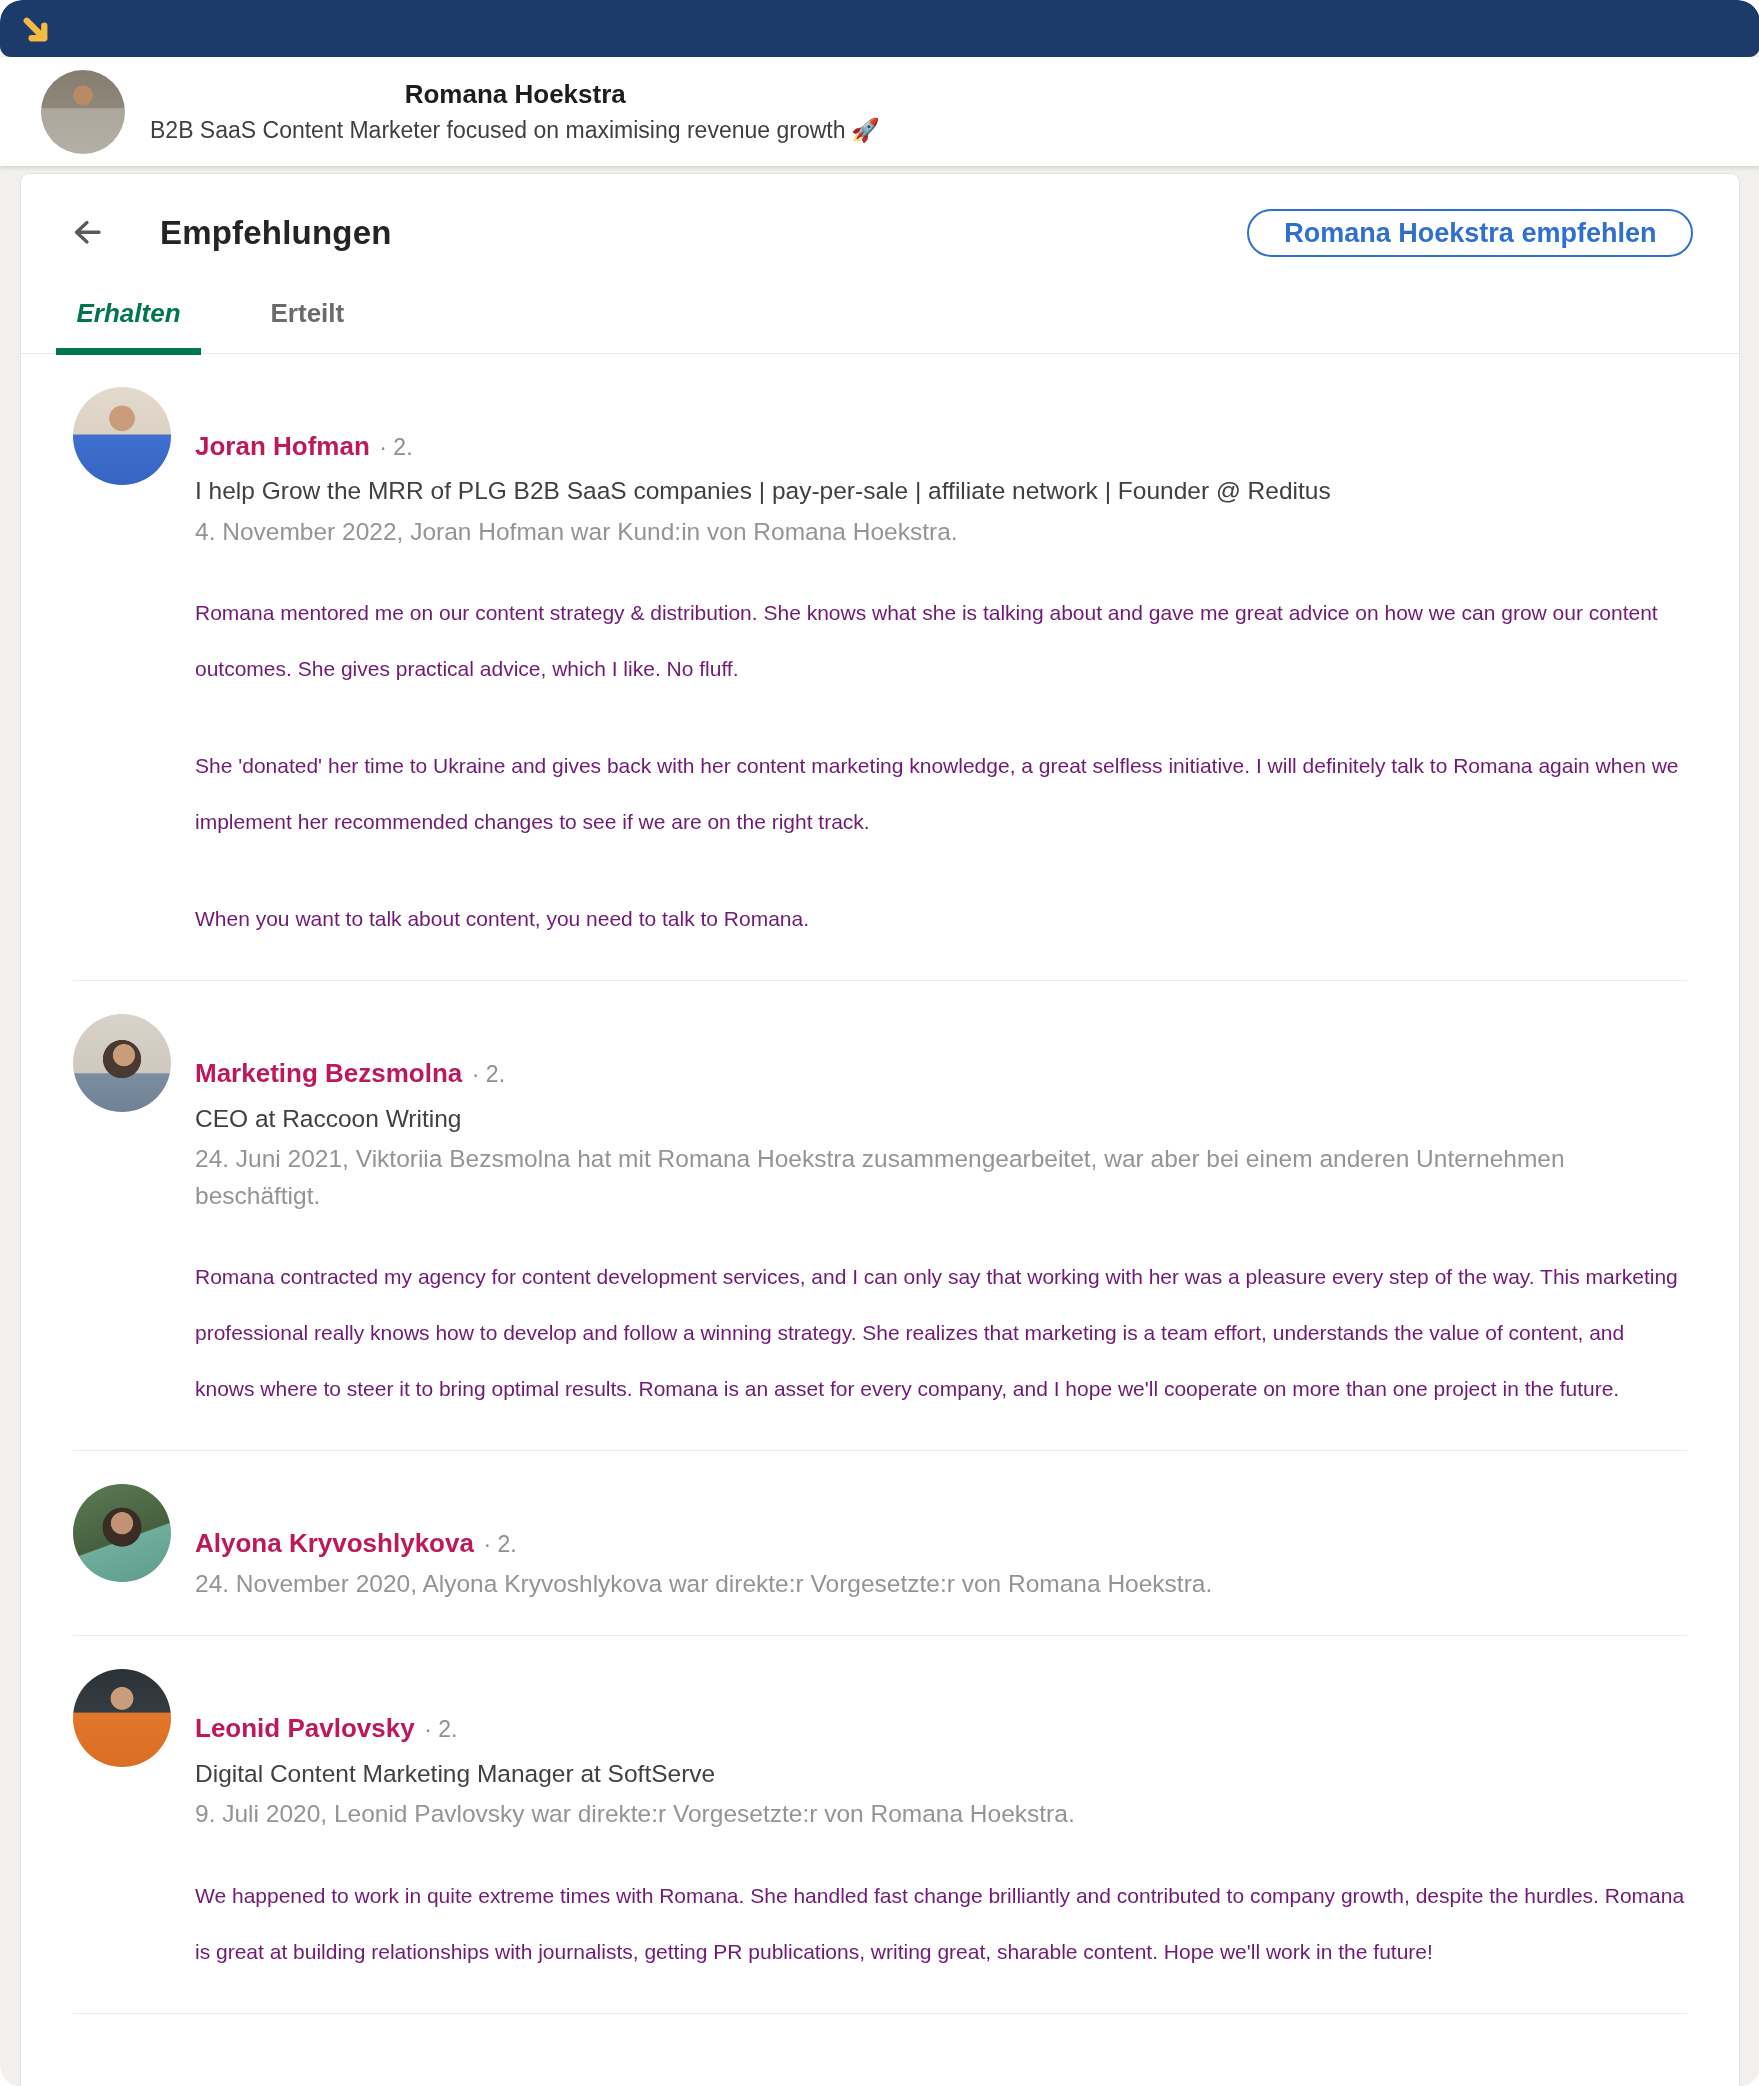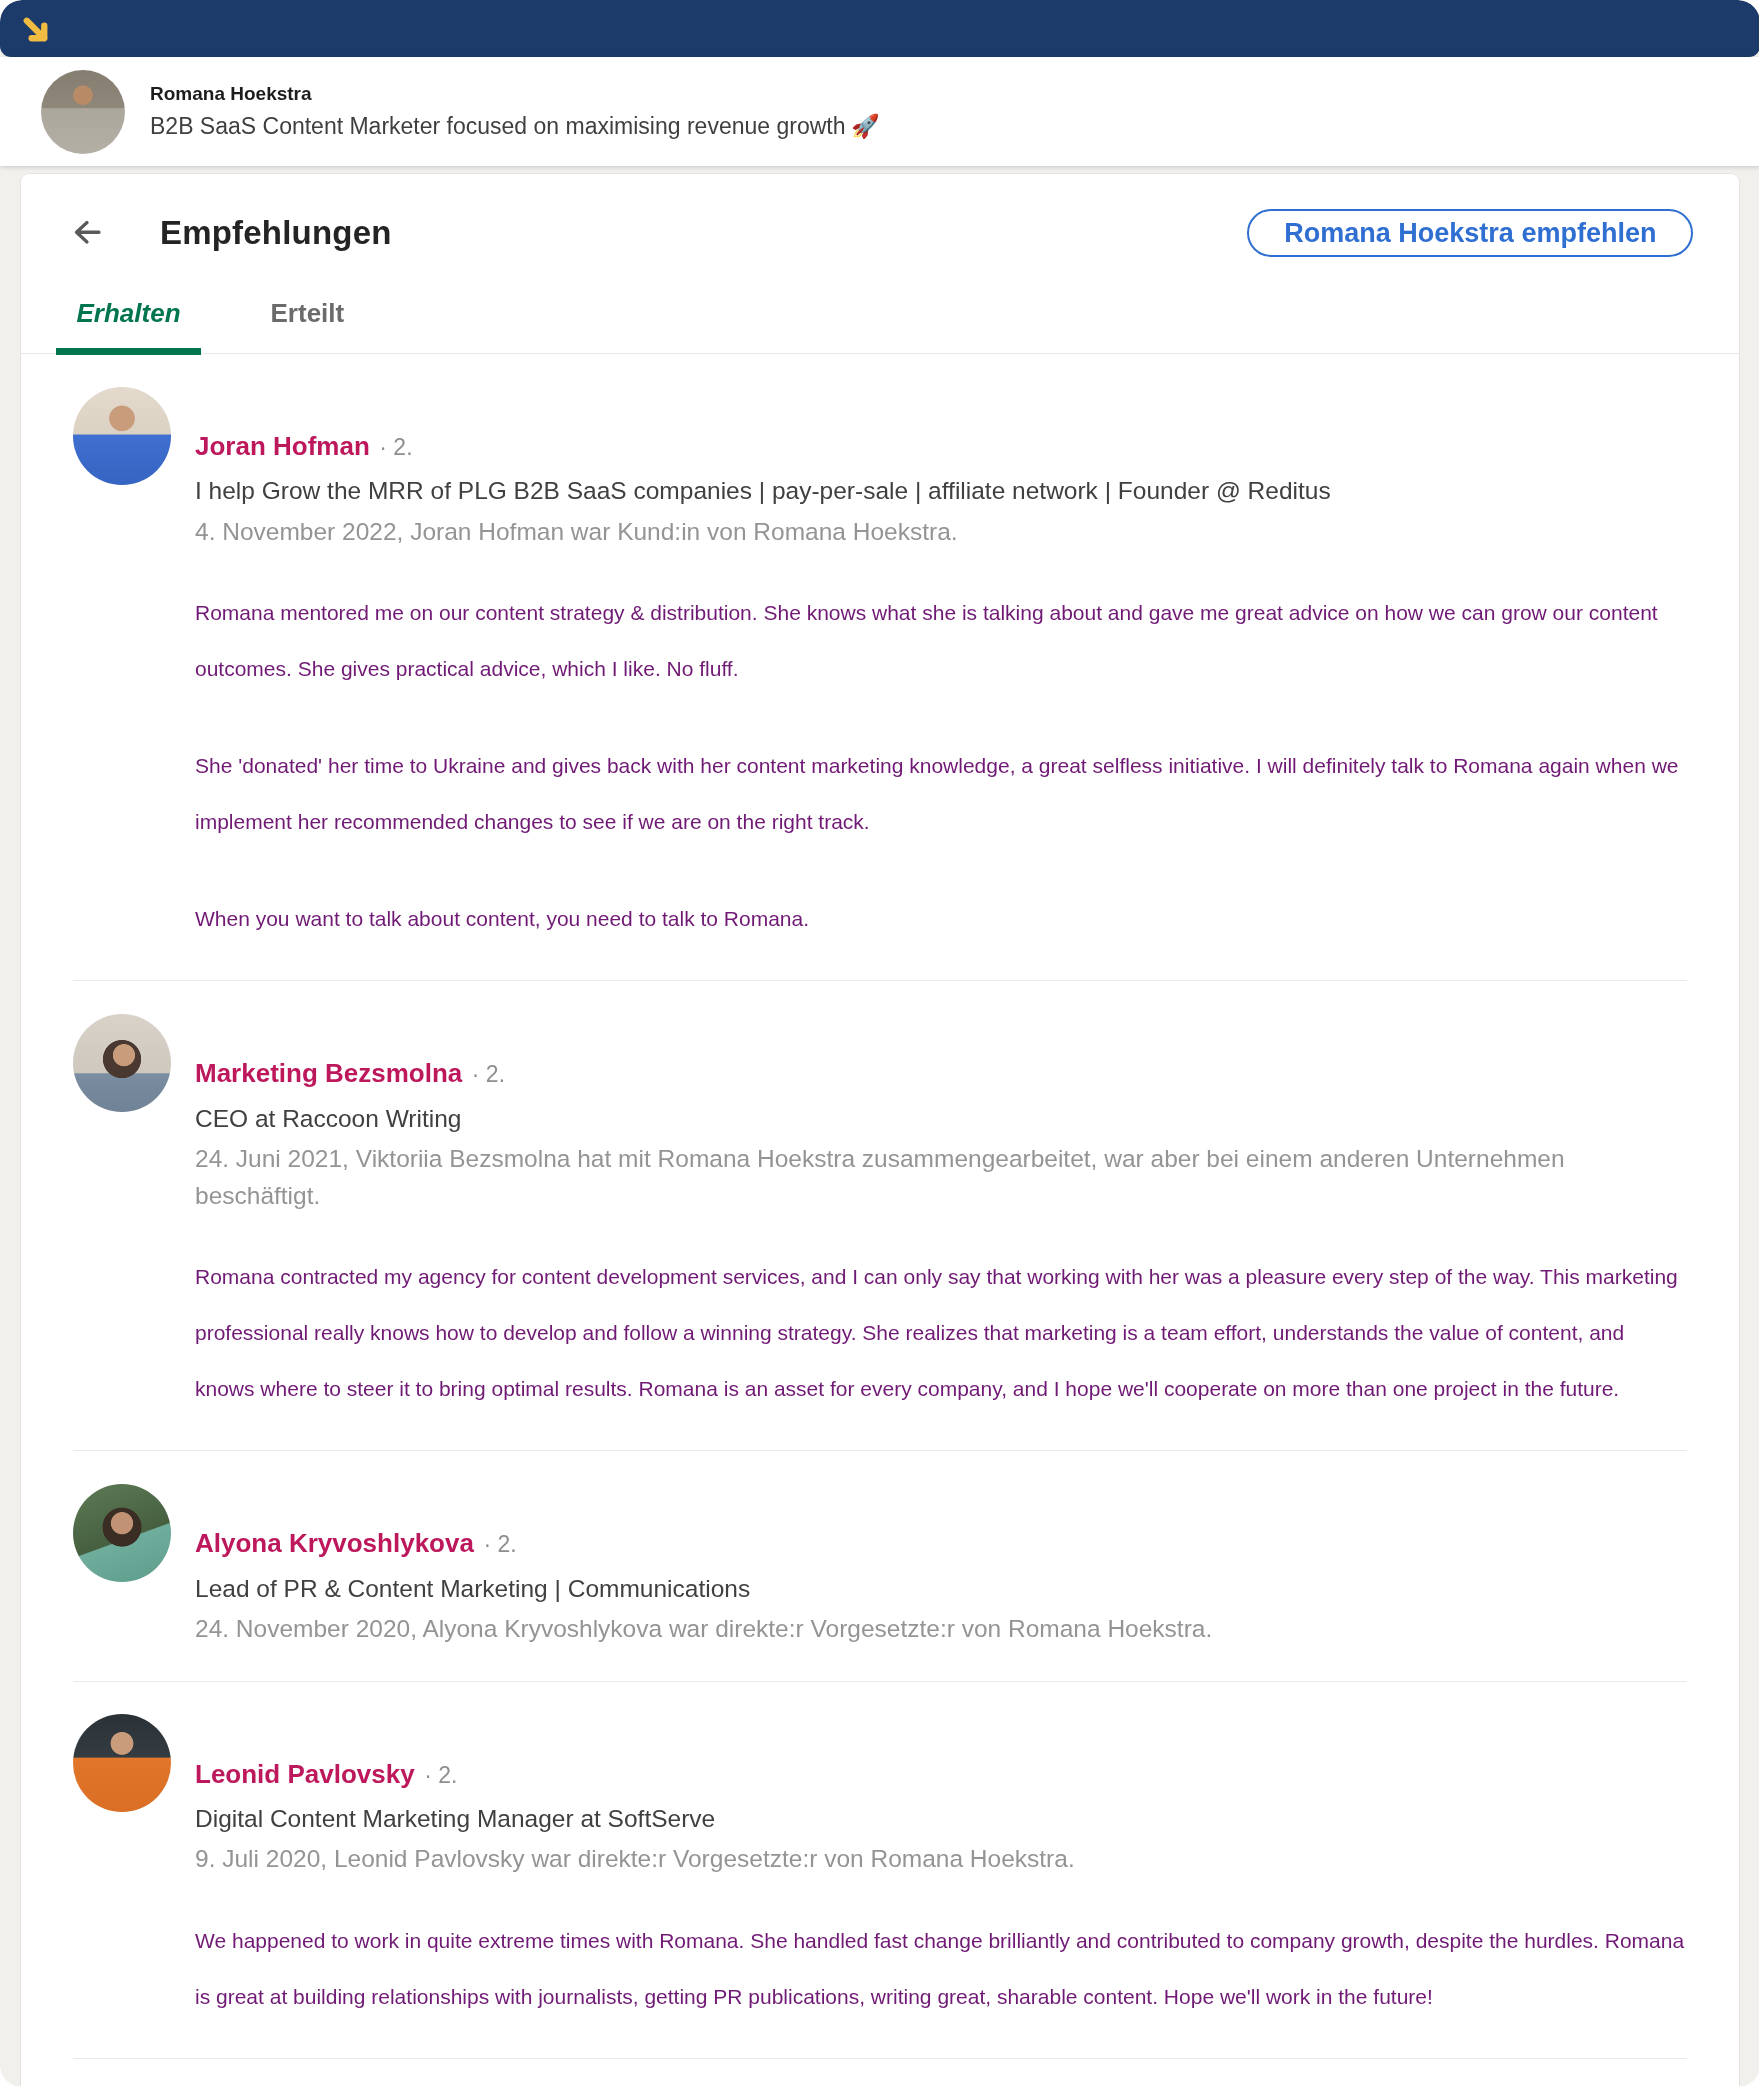--- a/index.html
+++ b/index.html
@@ -48,22 +48,23 @@
     flex: 0 0 auto;
   }
   .avatar.header-av {
     width: 84px; height: 84px;
     background:
       radial-gradient(circle at 50% 30%, #b98a66 0 13%, rgba(0,0,0,0) 14%),
       linear-gradient(180deg, #857e70 0%, #8f887a 45%, #aca79c 46%, #b4afa5 100%);
   }
   .profile-header .ph-text { margin-left: 25px; }
   .ph-name {
-    font-size: 19px; font-weight: 700; color: #1d1d1d;
+    font-size: 26px; font-weight: 700; color: #1d1d1d;
     line-height: 1.2;
+    text-align: center;
   }
   .ph-headline {
     font-size: 23px; color: #3f3f3f; margin-top: 6.3px;
   }
 
   
   .main-wrap { padding: 8px 21px 0 21px; }
   .card {
     background: #ffffff;
     border-radius: 8px 8px 0 0;
@@ -255,21 +256,20 @@
             </div>
           </div>
         </div>
 
         <div class="rec-item">
           <div class="avatar rec-av av-alyona"></div>
           <div class="rec-body">
             <div class="rec-name-row">
               <span class="rec-name">Alyona Kryvoshlykova</span><span class="rec-degree">· 2.</span>
             </div>
-            <div class="rec-headline">Lead of PR &amp; Content Marketing | Communications</div>
             <div class="rec-context">24. November 2020, Alyona Kryvoshlykova war direkte:r Vorgesetzte:r von Romana Hoekstra.</div>
           </div>
         </div>
 
         <div class="rec-item">
           <div class="avatar rec-av av-leonid"></div>
           <div class="rec-body">
             <div class="rec-name-row">
               <span class="rec-name">Leonid Pavlovsky</span><span class="rec-degree">· 2.</span>
             </div>

